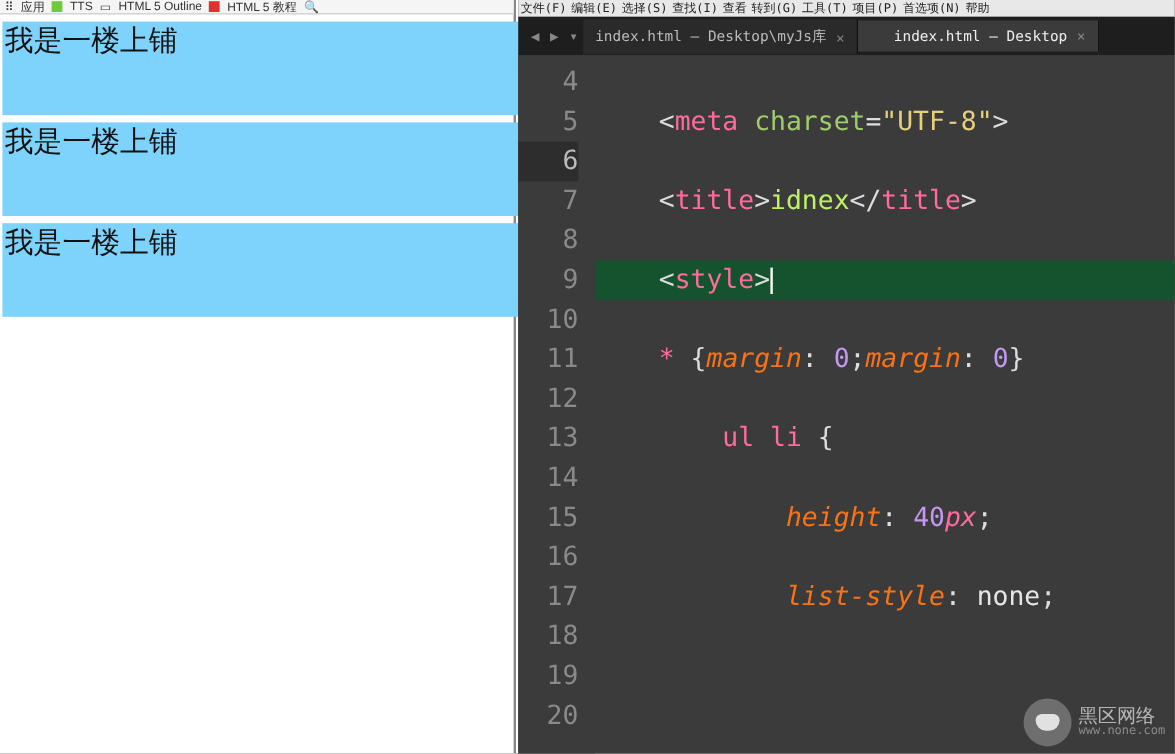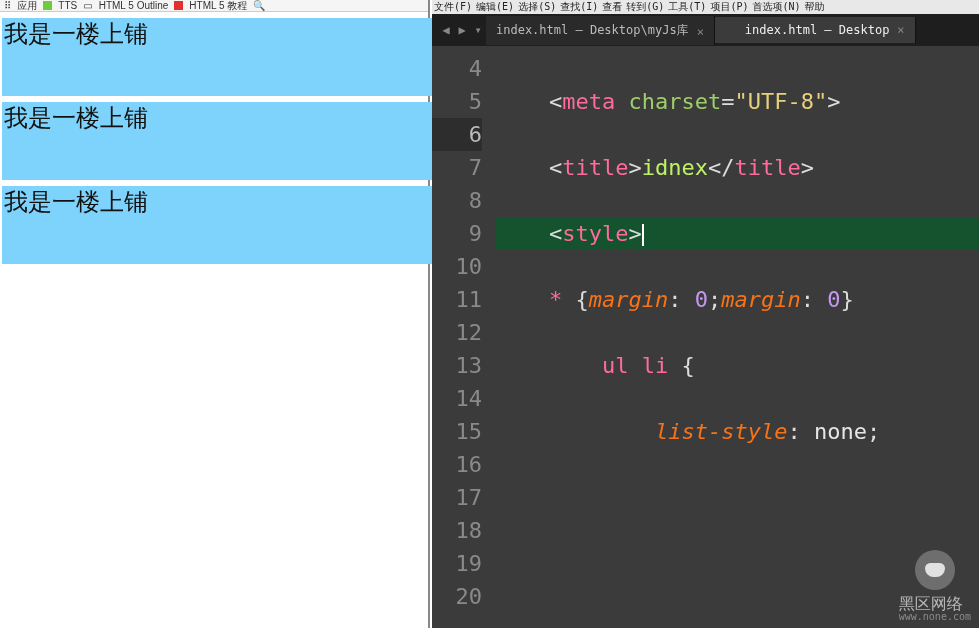--- a/index.html
+++ b/index.html
@@ -140,21 +140,20 @@
 .unit{ color: #ff6b9d; font-style: italic; }
 .cursor { display:inline-block; width:2px; height:22px; background:#fff; vertical-align:middle; }
 
 
 .watermark {
   position: absolute;
   right: 8px; bottom: 6px;
   display: flex; align-items: center;
   gap: 6px;
   opacity: 0.85;
-  flex-direction: column;
 }
 .watermark .badge {
   width: 40px; height: 40px; border-radius: 50%;
   background: #777; display:flex; align-items:center; justify-content:center;
 }
 .watermark .badge .inner {
   width: 20px; height: 14px; background:#fff; border-radius: 6px 6px 10px 10px;
 }
 .watermark .txtwm { color:#ccc; font-size:16px; line-height:1; font-style: normal; }
 .watermark .txtwm .l2 { color:#999; font-size:10px; display:block; }
@@ -234,20 +233,21 @@
       <div class="ln">19</div>
       <div class="ln">20</div>
     </div>
 
     <div class="code">
 <div class="line">    <span class="p">&lt;</span><span class="tag">meta</span> <span class="attr">charset</span><span class="p">=</span><span class="str">"UTF-8"</span><span class="p">&gt;</span></div>
 <div class="line">    <span class="p">&lt;</span><span class="tag">title</span><span class="p">&gt;</span><span class="txt">idnex</span><span class="p">&lt;/</span><span class="tag">title</span><span class="p">&gt;</span></div>
 <div class="line hl">    <span class="p">&lt;</span><span class="tag">style</span><span class="p">&gt;</span><span class="cursor"></span></div>
 <div class="line">    <span class="sel">*</span> <span class="p">{</span><span class="prop">margin</span><span class="p">:</span> <span class="num">0</span><span class="p">;</span><span class="prop">margin</span><span class="p">:</span> <span class="num">0</span><span class="p">}</span></div>
 <div class="line">        <span class="sel">ul li</span> <span class="p">{</span></div>
+<div class="line">            <span class="prop">height</span><span class="p">:</span> <span class="num">40</span><span class="unit">px</span><span class="p">;</span></div>
 <div class="line">            <span class="prop">list-style</span><span class="p">:</span> <span class="val">none</span><span class="p">;</span></div>
 
 
 
 
 
 
 
 
     </div>

